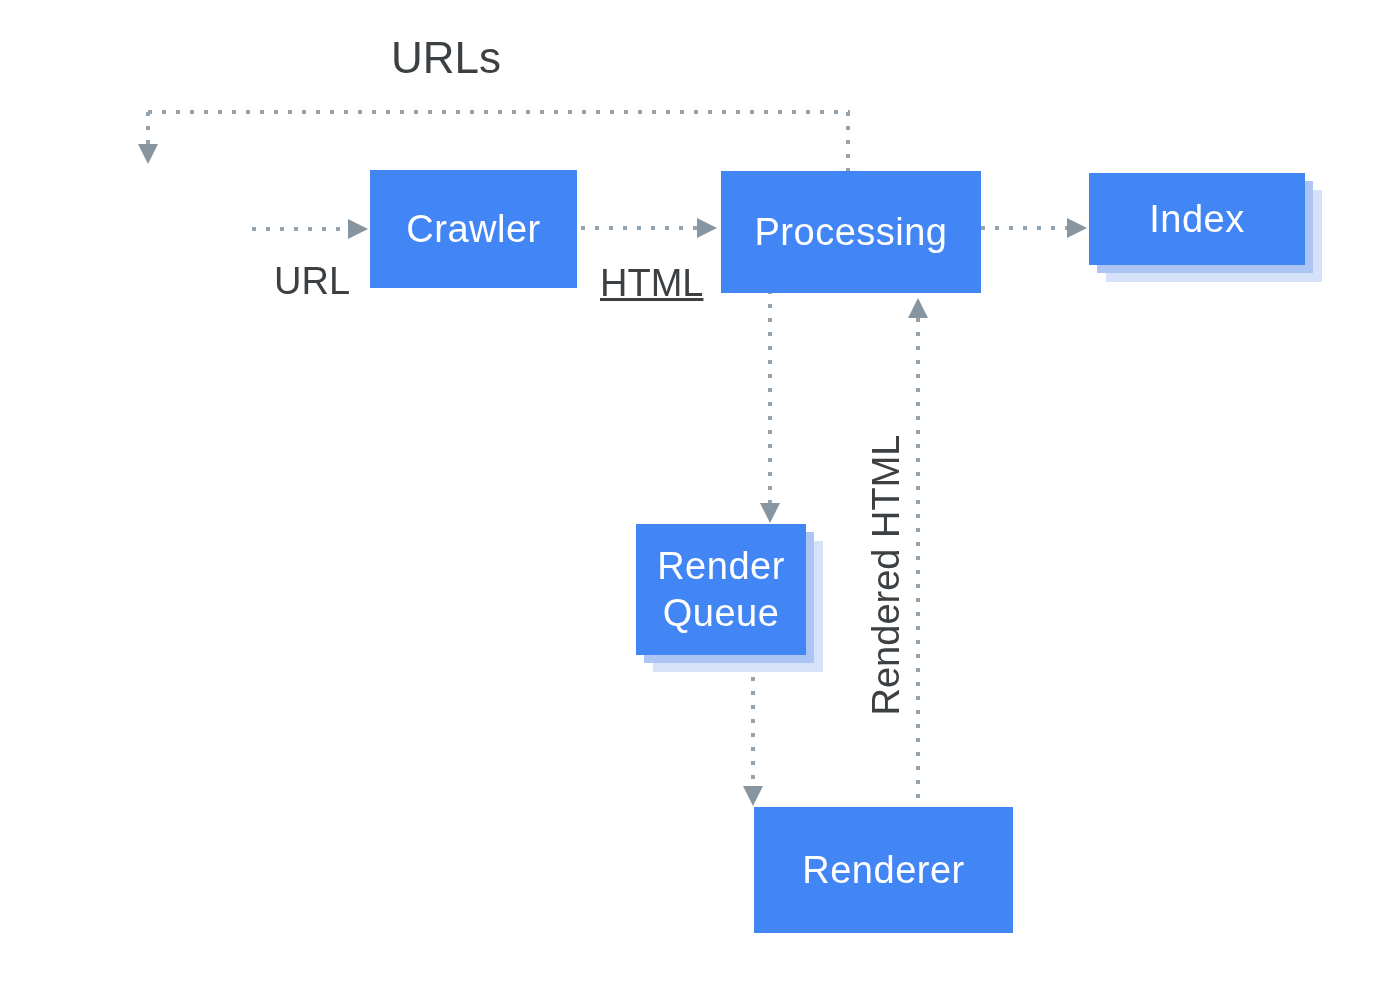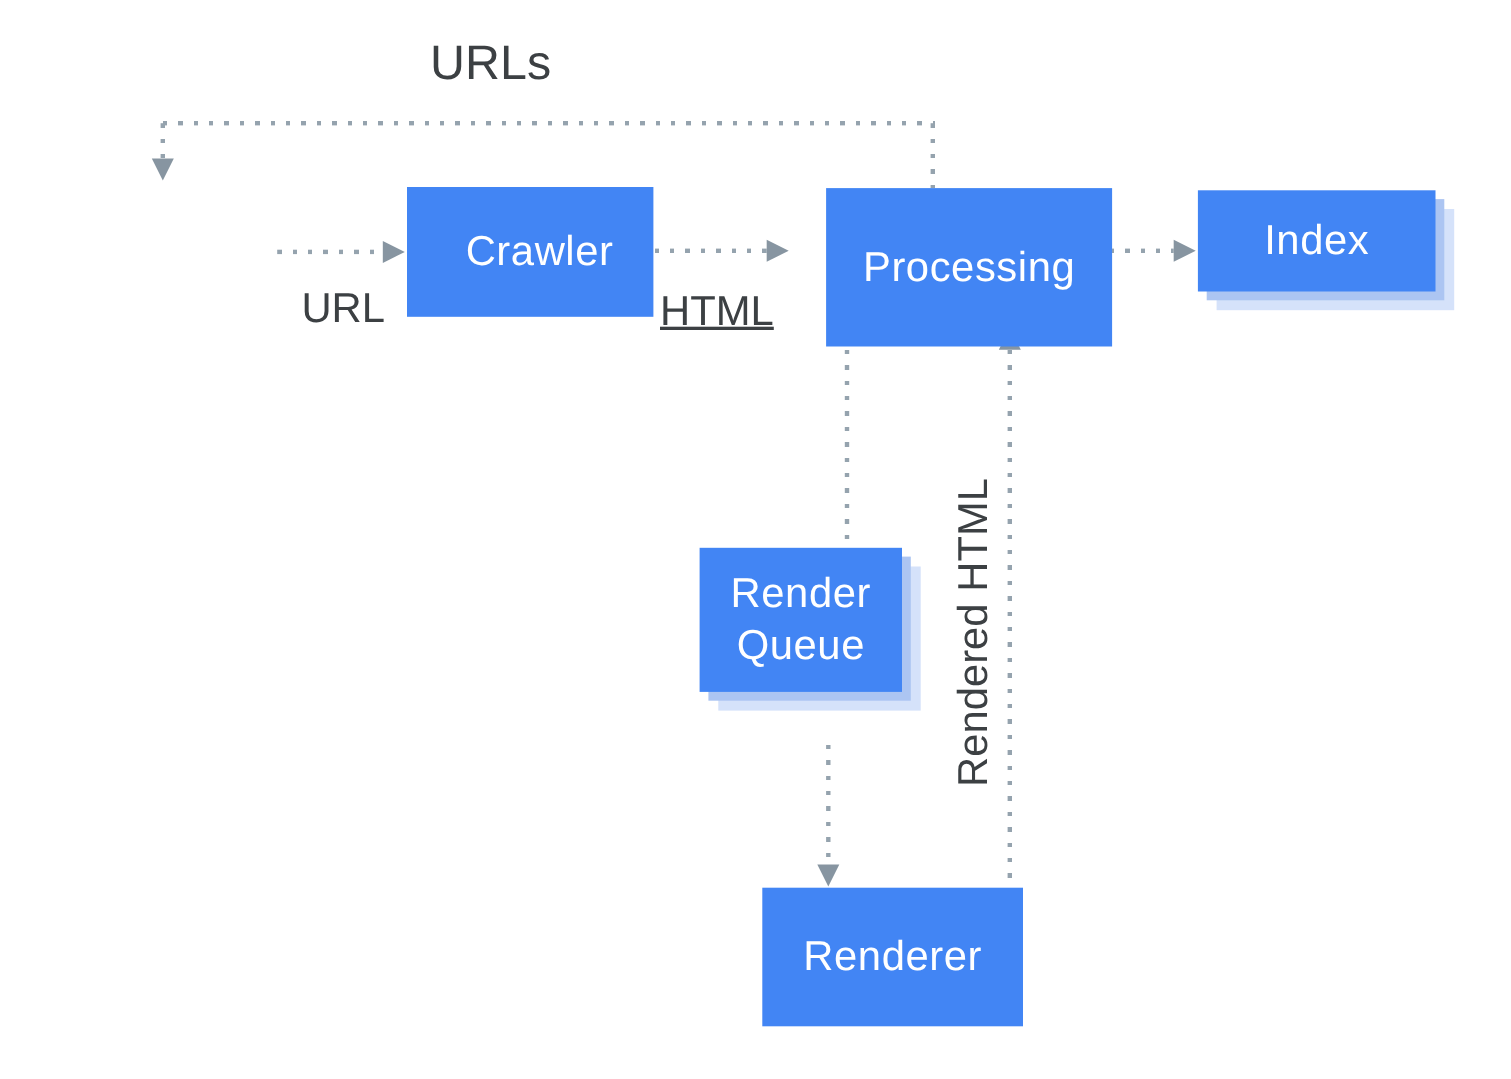--- a/index.html
+++ b/index.html
@@ -56,33 +56,33 @@
   <div class="v-dots" style="left:768px;top:290px;height:213px;"></div>
   <div class="arr down" style="left:760px;top:503px;"></div>
 
   <div class="v-dots" style="left:751px;top:677px;height:110px;"></div>
   <div class="arr down" style="left:743px;top:786px;"></div>
 
   <div class="v-dots" style="left:916px;top:318px;height:487px;"></div>
   <div class="arr up" style="left:908px;top:298px;"></div>
 
 
-  <div class="node" style="left:370px;top:170px;width:207px;height:118px;padding-left:17px;">
+  <div class="node" style="left:370px;top:170px;width:207px;height:118px;">
     <span>Crawler</span>
   </div>
 
-  <div class="node" style="left:751px;top:171px;width:260px;height:144px;text-align:center;">
+  <div class="node" style="left:721px;top:171px;width:260px;height:122px;text-align:center;">
     <span>Processing</span>
   </div>
 
   <div class="node dbl-shadow" style="left:1089px;top:173px;width:216px;height:92px;">
     <span>Index</span>
   </div>
 
-  <div class="node dbl-shadow" style="left:636px;top:498px;width:184px;height:131px;">
+  <div class="node dbl-shadow" style="left:636px;top:524px;width:170px;height:131px;">
     <span>Render Queue</span>
   </div>
 
-  <div class="node" style="left:693px;top:807px;width:237px;height:126px;align-items:center;">
+  <div class="node" style="left:754px;top:807px;width:259px;height:126px;align-items:center;">
     <span>Renderer</span>
   </div>
 
 </div>
 
 </body></html>

